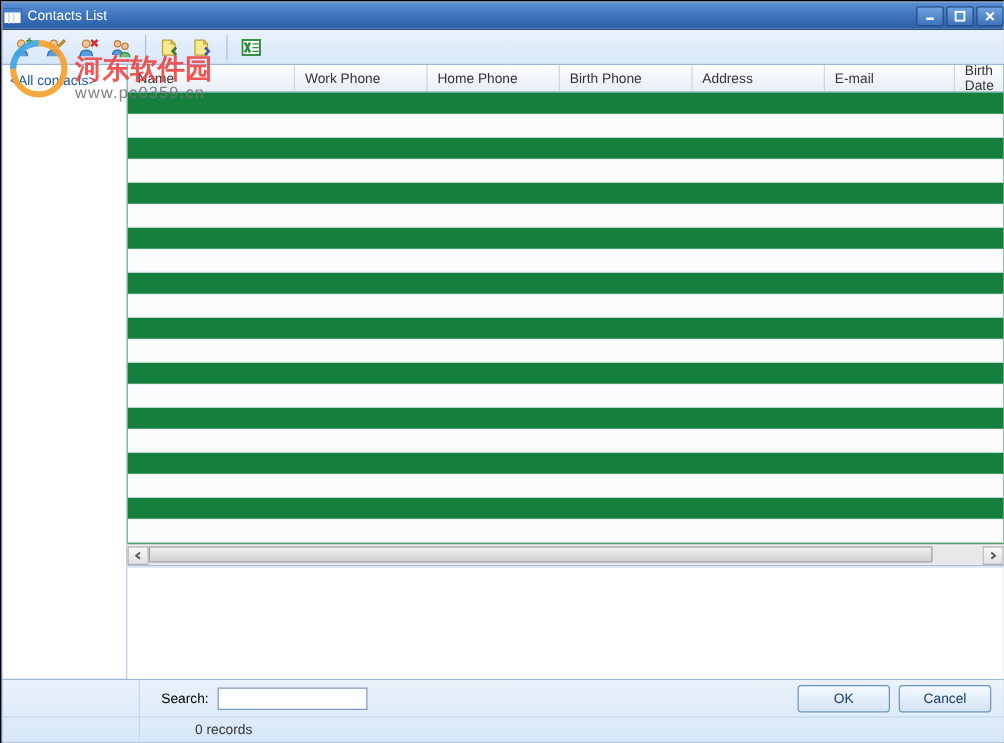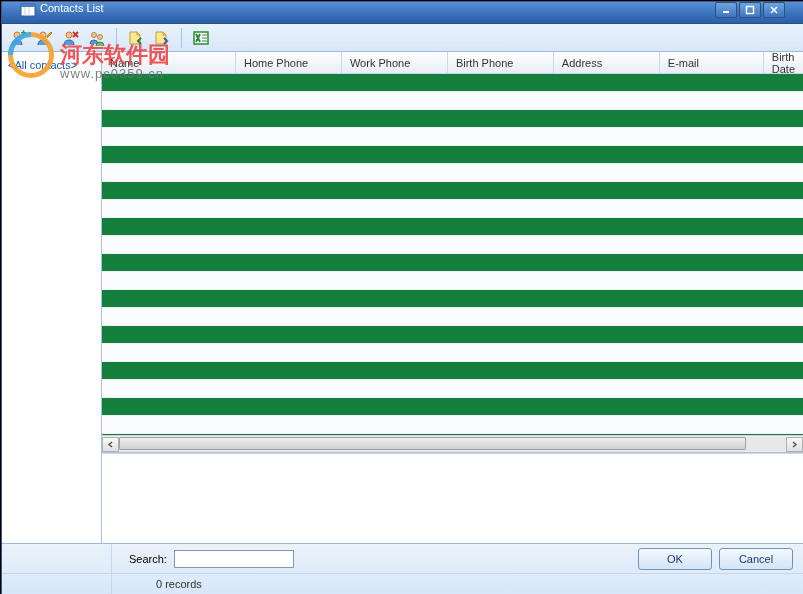--- a/index.html
+++ b/index.html
@@ -1,18 +1,18 @@
 <!DOCTYPE html>
 <html><head>
 <meta charset="utf-8">
 <style>
 html,body{margin:0;padding:0;font-family:Tahoma,Arial,sans-serif;font-size:11px;color:#000;background:#fff}
 *{box-sizing:border-box}
 .window{width:803px;height:594px;border:1px solid #3b5a82;display:flex;flex-direction:column;background:#fff}
-.titlebar{height:22px;background:linear-gradient(to bottom,#5a8fd6 0%,#3d74bd 50%,#2a5fa8 100%);display:flex;padding:0 18px;color:#fff;border-bottom:1px solid #2a5080}
+.titlebar{height:22px;background:linear-gradient(to bottom,#5a8fd6 0%,#3d74bd 50%,#2a5fa8 100%);display:flex;align-items:center;padding:0 0;color:#fff;border-bottom:1px solid #2a5080}
 .titlebar .icon{width:16px;height:16px;margin-right:4px;display:flex;align-items:center;justify-content:center}
 .titlebar .title{flex:1;font-size:11px}
 .winbtns{display:flex;gap:2px}
 .winbtn{width:22px;height:16px;background:linear-gradient(to bottom,#6fa3e0,#3d74bd);border:1px solid #2a5080;border-radius:2px;display:flex;align-items:center;justify-content:center;cursor:pointer}
 .winbtn svg{width:10px;height:10px}
 .toolbar{height:28px;background:linear-gradient(to bottom,#eaf2fb,#d7e7f9);border-bottom:1px solid #9db8d9;display:flex;align-items:center;padding:0 6px;gap:4px}
 .tbtn{width:22px;height:22px;display:flex;align-items:center;justify-content:center;border:1px solid transparent;border-radius:2px;cursor:pointer}
 .tbtn svg{width:16px;height:16px}
 .sep{width:1px;height:20px;background:#a8c2e0;margin:0 4px}
 .body{flex:1;display:flex;min-height:0}
@@ -155,22 +155,22 @@
 
   <div class="body">
     <div class="sidebar">
       <div class="treeitem">&lt;All contacts&gt;</div>
     </div>
     <div class="main">
       <div class="gridwrap">
         <div class="grid">
           <div class="ghead" id="ghead">
                 <div class="ghcell" style="width: 134px;">Name</div>
+                <div class="ghcell" style="width: 106px;">Work Phone</div>
                 <div class="ghcell" style="width: 106px;">Home Phone</div>
-                <div class="ghcell" style="width: 106px;">Work Phone</div>
                 <div class="ghcell" style="width: 106px;">Birth Phone</div>
                 <div class="ghcell" style="width: 106px;">Address</div>
                 <div class="ghcell" style="width: 104px;">E-mail</div>
                 <div class="ghcell" style="width: 70px; flex: 1 1 0%; justify-content: flex-end; border-right: none;">Birth Date</div>
               </div>
           <div class="grows" id="grows">
                 <div class="grow"></div>
                 <div class="grow"></div>
                 <div class="grow"></div>
                 <div class="grow"></div>

